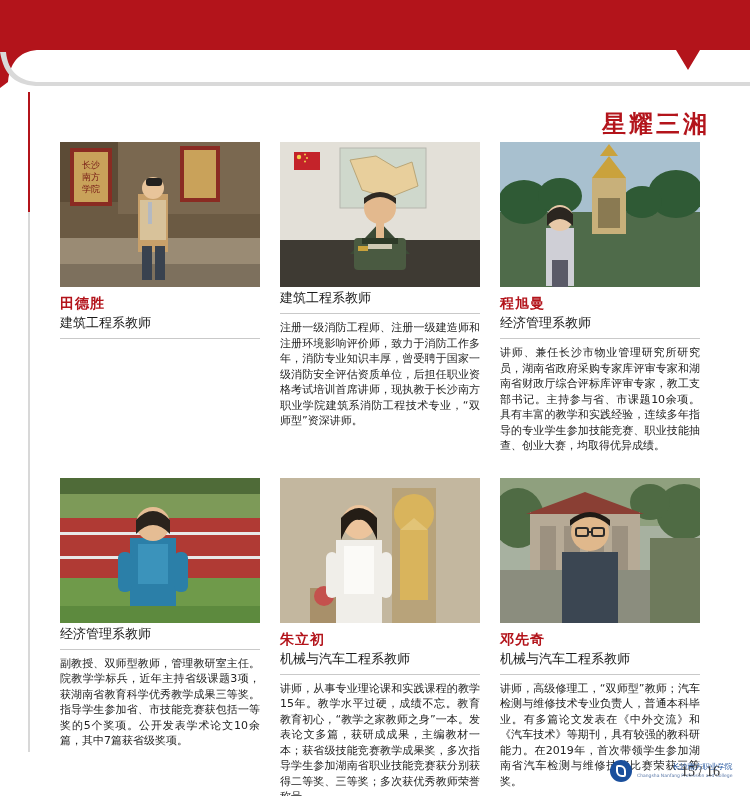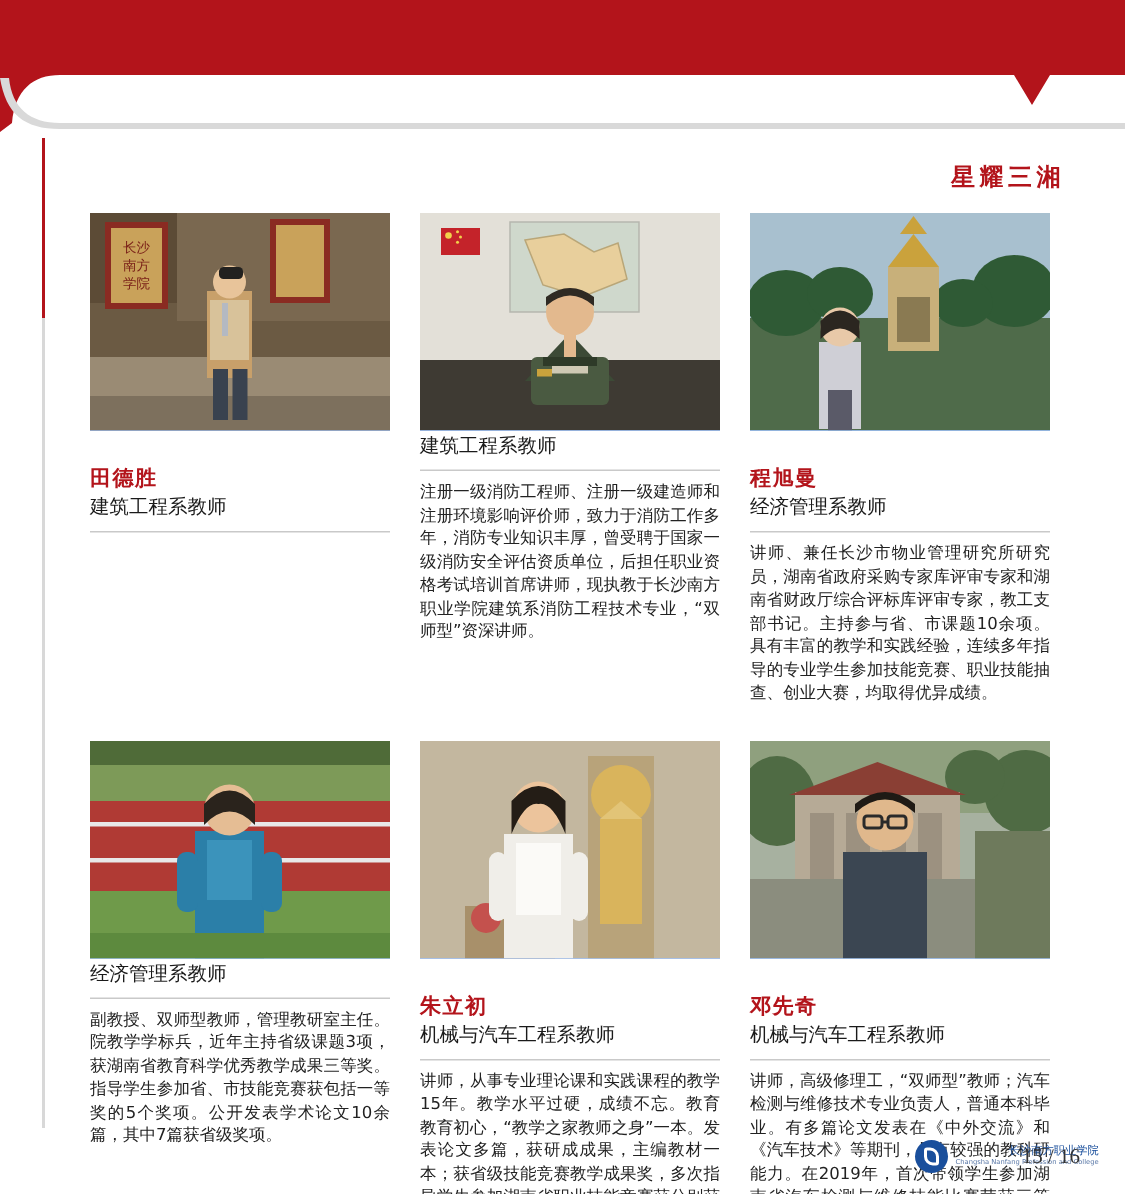--- a/index.html
+++ b/index.html
@@ -54,21 +54,21 @@
     width: 2px;
     height: 120px;
     background: #b3141b;
   }
 
   
   .section-title {
     position: absolute;
     right: 40px;
     top: 108px;
-    font-size: 16px;
+    font-size: 24px;
     font-weight: bold;
     color: #b3141b;
     letter-spacing: 3px;
     font-family: "DejaVu Sans", "Liberation Sans", sans-serif;
   }
 
   
   .grid {
     position: absolute;
     left: 60px;
@@ -80,26 +80,26 @@
     row-gap: 16px;
   }
   .cell {
     width: 200px;
   }
   .photo {
     width: 200px;
     height: 145px;
     overflow: hidden;
     position: relative;
-    background: #3b82f6;
+    background: #a3a3a3;
   }
   .photo svg { display: block; }
 
   .name {
-    margin-top: 23px;
+    margin-top: 7px;
     font-size: 14px;
     font-weight: bold;
     color: #b3141b;
     letter-spacing: 1px;
     line-height: 18px;
   }
   .role {
     margin-top: 2px;
     font-size: 13px;
     color: #1a1a1a;

